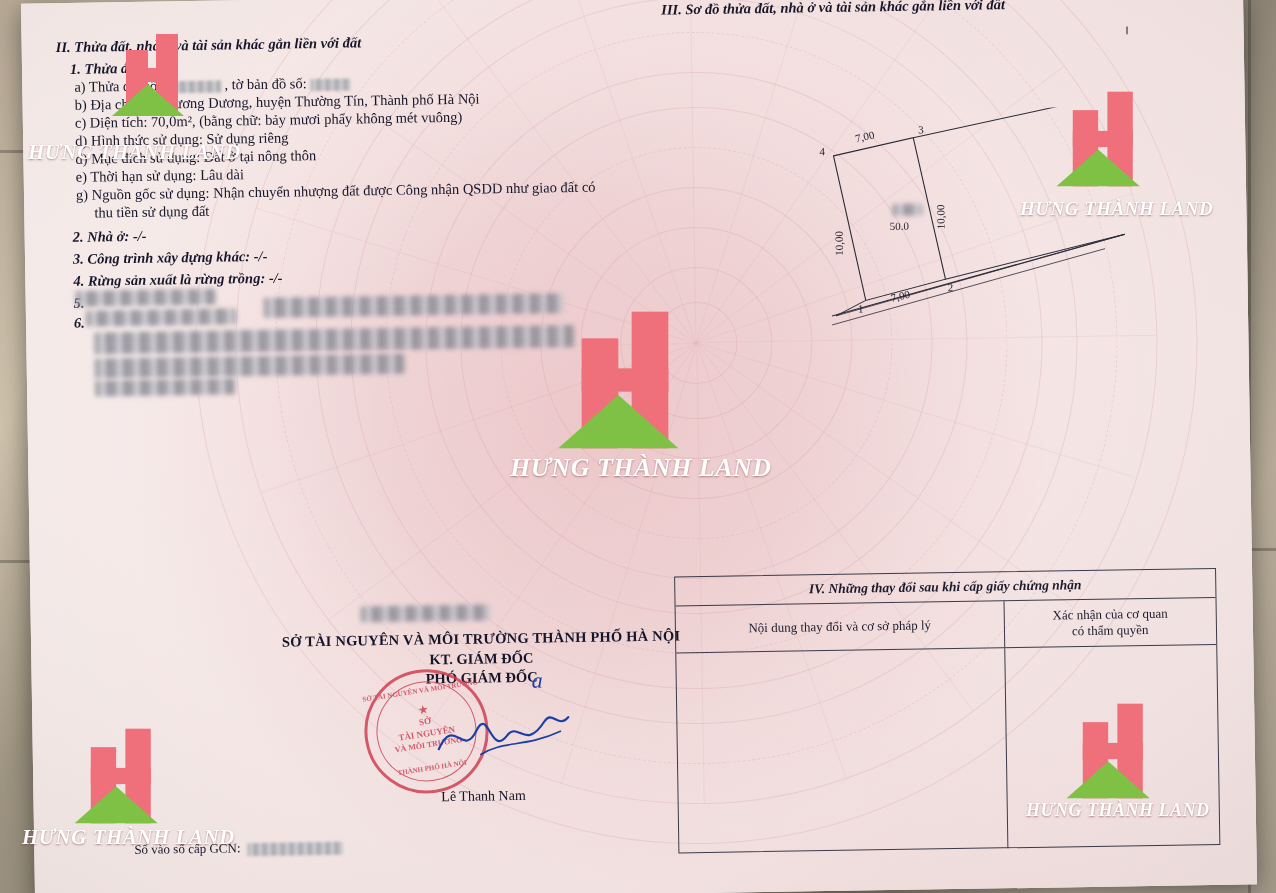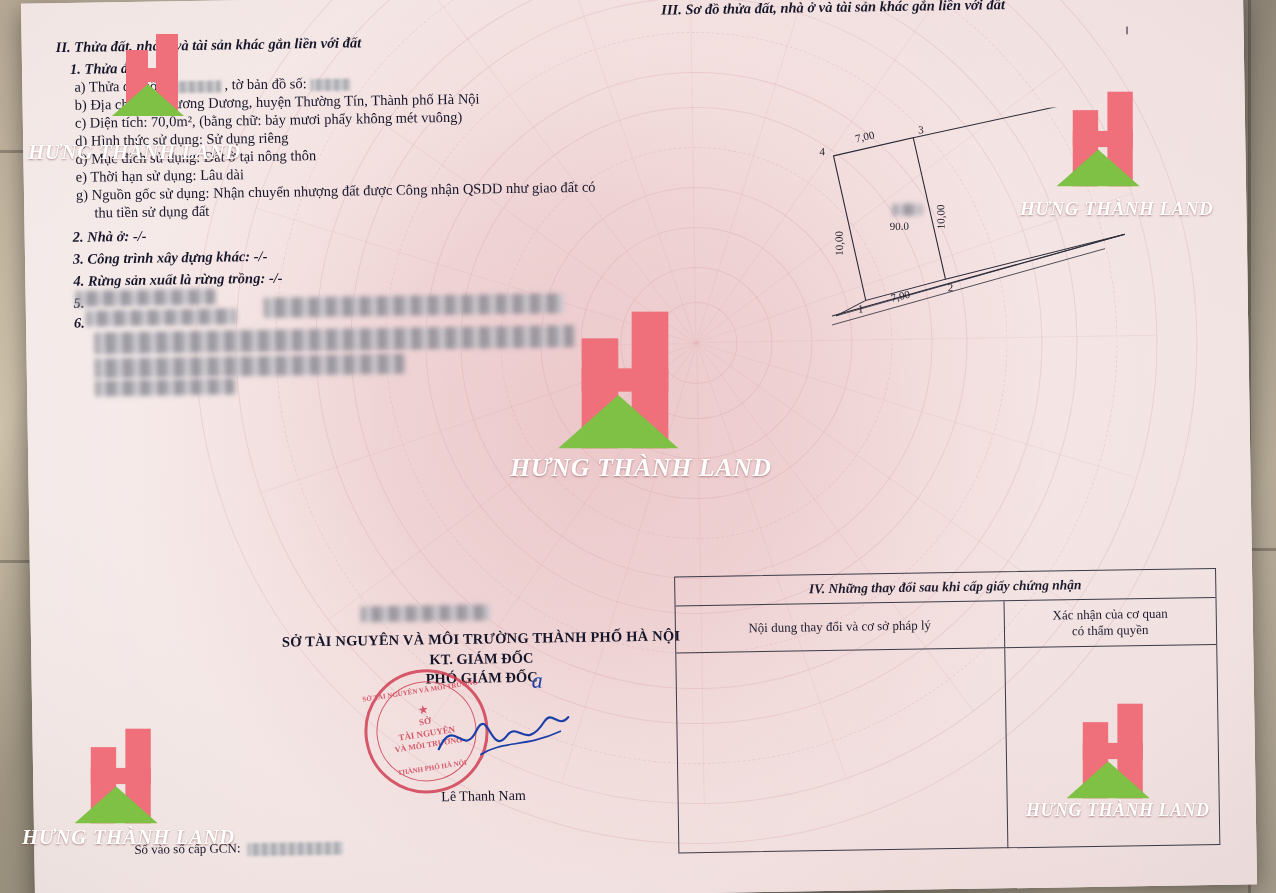--- a/index.html
+++ b/index.html
@@ -333,21 +333,21 @@
             <line x1="36" y1="214" x2="310" y2="142" stroke="#2a2a38" stroke-width="0.8"></line>
           </svg>
           <div class="plabel" style="left:26px;top:34px;">4</div>
           <div class="plabel" style="left:125px;top:14px;">3</div>
           <div class="plabel" style="left:62px;top:192px;">1</div>
           <div class="plabel" style="left:152px;top:172px;">2</div>
           <div class="plabel" style="left:62px;top:20px;transform:rotate(-12deg);">7,00</div>
           <div class="plabel" style="left:95px;top:180px;transform:rotate(-12deg);">7,00</div>
           <div class="plabel rot" style="left:38px;top:145px;">10,00</div>
           <div class="plabel rot" style="left:140px;top:120px;">10,00</div>
-          <div class="plabel" style="left:95px;top:110px;">90.0</div>
+          <div class="plabel" style="left:95px;top:110px;">50.0</div>
           <div class="blurblock" style="left:98px;top:94px;width:30px;height:12px;"></div>
         </div>
 
         <div class="plabel" style="left:1104px;top:38px;">ǁ</div>
 
         <div class="chg-table">
           <div class="chg-title">IV. Những thay đổi sau khi cấp giấy chứng nhận</div>
           <div class="chg-head">
             <div class="c1">Nội dung thay đổi và cơ sở pháp lý</div>
             <div class="c2" style="white-space:pre-line;">Xác nhận của cơ quan

